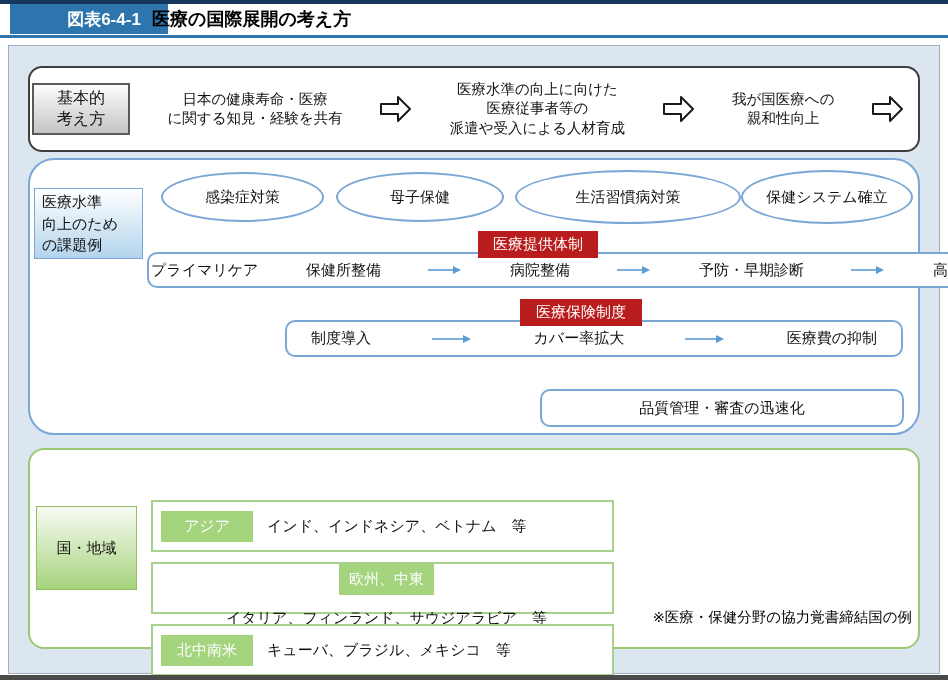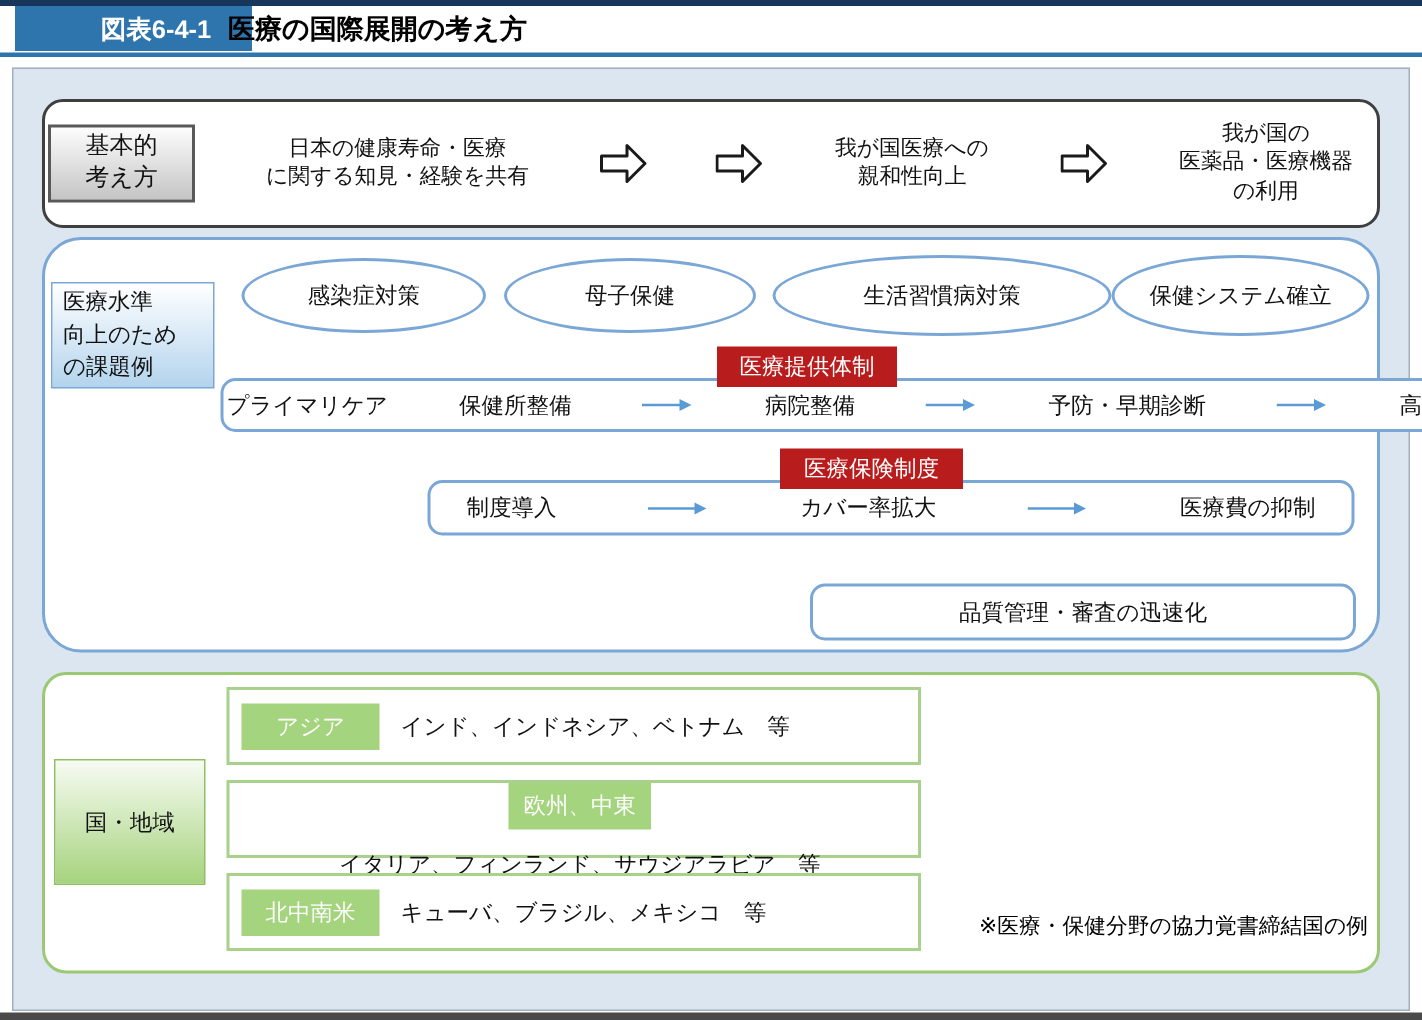--- a/index.html
+++ b/index.html
@@ -54,21 +54,21 @@
   .thin-arrow { display:flex; align-items:center; }
 
   
   .panel3 { position:absolute; left:28px; top:448px; width:892px; height:201px; background:#fff;
             border:2px solid #9bc872; border-radius:16px; box-sizing:border-box; }
   .side-label-green { position:absolute; left:6px; top:56px; width:101px; height:84px;
             background:linear-gradient(#f7fbf3,#a6d37d); border:1px solid #8fbf66; box-sizing:border-box;
             display:flex; align-items:center; justify-content:center; font-size:15px; }
   .region-row { position:absolute; left:121px; width:463px; height:52px; background:#fff;
             border:2px solid #a9d18e; box-sizing:border-box; display:flex; align-items:center;
-            padding-left:8px; gap:14px; font-size:15px; }
+            padding-left:8px; gap:14px; font-size:15px;margin-top:42px; }
   .r0 { top:8px; } .r1 { top:70px;flex-direction:column; } .r2 { top:132px; }
   .region-label { background:#a5d47f; color:#fff; padding:6px 10px; min-width:72px;
             text-align:center; font-size:15px; box-sizing:content-box; }
   .regions-note { position:absolute; right:6px; top:158px; font-size:14.5px; color:#000; }
 </style>
 </head>
 <body>
 
 <div id="page">
   <div class="top-bar"></div>
@@ -80,35 +80,35 @@
   <div class="panel1">
     <div class="concept-label">基本的
 考え方</div>
     <div class="step">日本の健康寿命・医療
 に関する知見・経験を共有</div>
     <span class="flow-arrow">
       <svg width="32" height="28" viewBox="0 0 32 28">
           <polygon points="1,9 18,9 18,2 30,14 18,26 18,19 1,19" fill="#ffffff" stroke="#1a1a1a" stroke-width="2" stroke-linejoin="round"></polygon>
         </svg>
     </span>
+    <div class="step">医療水準の向上に向けた
+医療従事者等の
+派遣や受入による人材育成</div>
     <span class="flow-arrow">
       <svg width="32" height="28" viewBox="0 0 32 28">
           <polygon points="1,9 18,9 18,2 30,14 18,26 18,19 1,19" fill="#ffffff" stroke="#1a1a1a" stroke-width="2" stroke-linejoin="round"></polygon>
         </svg>
     </span>
     <div class="step">我が国医療への
 親和性向上</div>
     <span class="flow-arrow">
       <svg width="32" height="28" viewBox="0 0 32 28">
           <polygon points="1,9 18,9 18,2 30,14 18,26 18,19 1,19" fill="#ffffff" stroke="#1a1a1a" stroke-width="2" stroke-linejoin="round"></polygon>
         </svg>
     </span>
-    <div class="step">我が国の
-医薬品・医療機器
-の利用</div>
   </div>
 
   <div class="panel2">
     <div class="side-label-blue">医療水準
 向上のため
 の課題例</div>
 
     <div class="ellipse e0">感染症対策</div>
     <div class="ellipse e1">母子保健</div>
     <div class="ellipse e2">生活習慣病対策</div>

